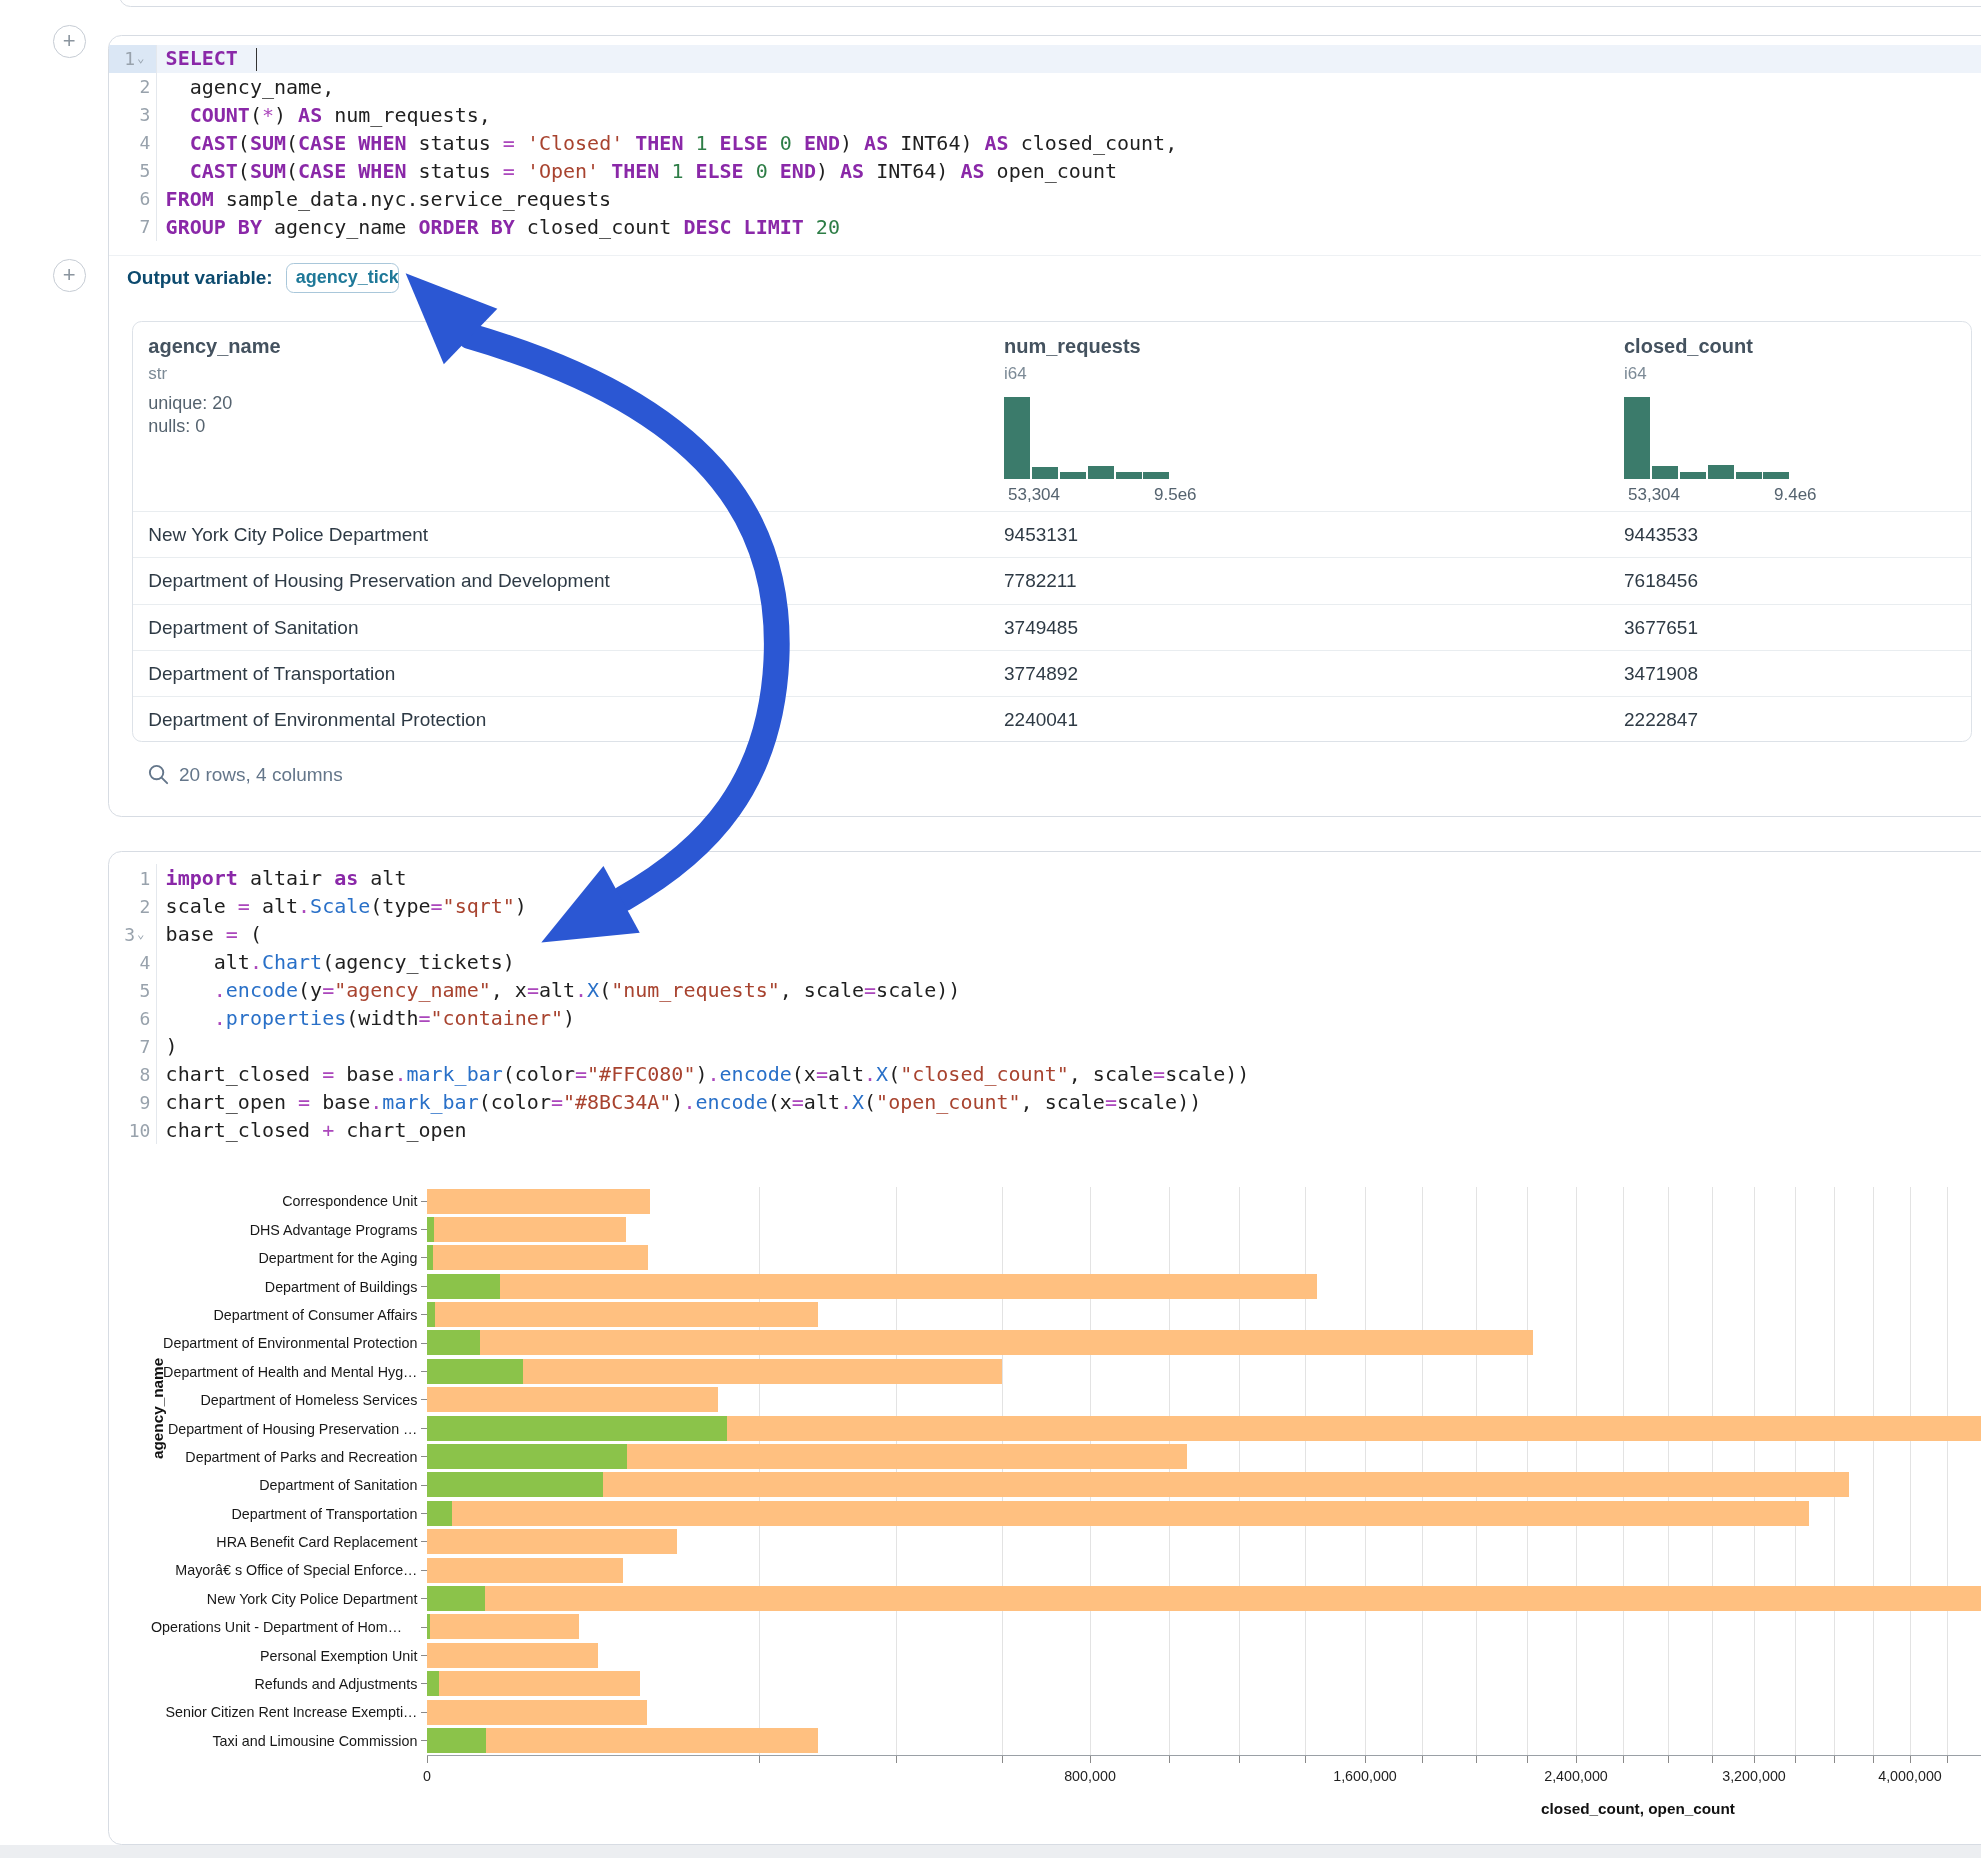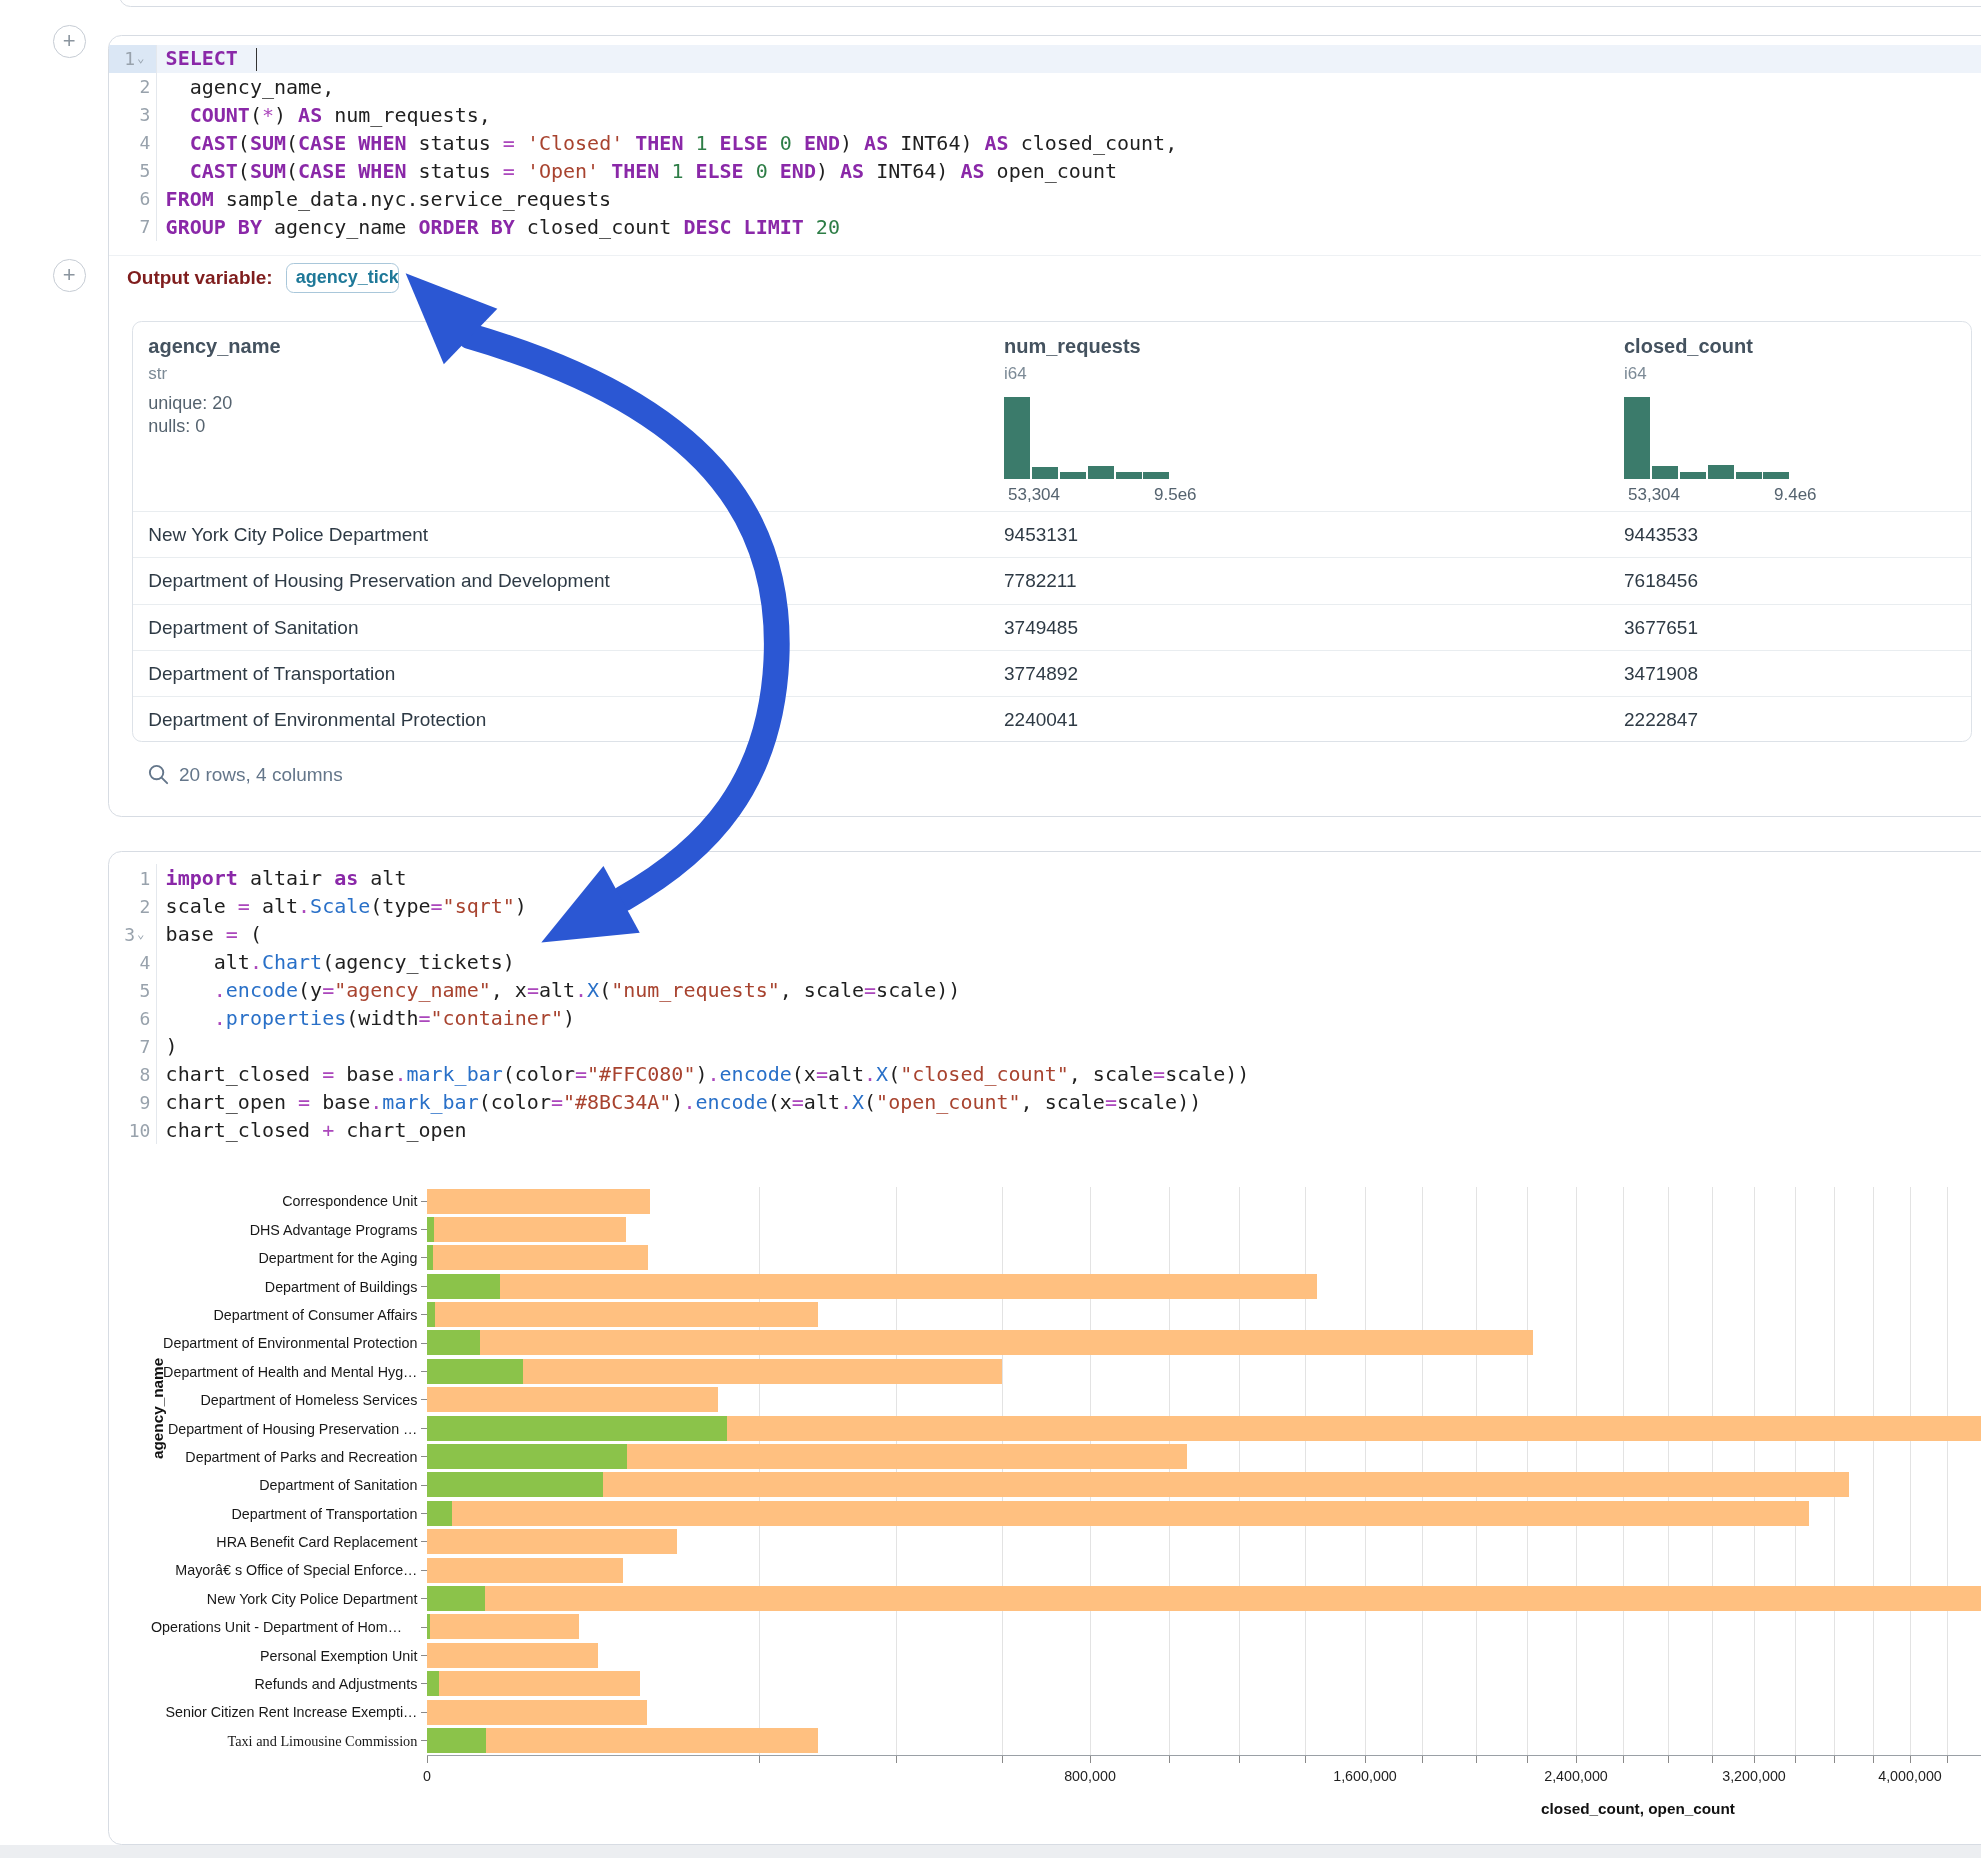--- a/index.html
+++ b/index.html
@@ -18,21 +18,21 @@
   .cline.hl{background:#eef3fa;}
   .cline.hl .gut{background:#dbe7f5;}
   .tok-kw{color:#8a28a8;font-weight:bold;}
   .tok-fn{color:#2970c8;}
   .tok-str{color:#a8432f;}
   .tok-num{color:#2d7d46;}
   .tok-op{color:#ab47bc;}
   .tok-plain{color:#1f1f1f;}
   .caret{display:inline-block;width:1.9px;height:23px;background:#333;vertical-align:middle;margin-left:5.7px;}
   
-  .outvar-label{font-size:19px;font-weight:bold;color:#7f1d1d;}
+  .outvar-label{font-size:19px;font-weight:bold;color:#0c4a6e;}
   .outvar-pill{display:inline-block;box-sizing:border-box;width:113px;height:30px;overflow:hidden;
     border:1.4px solid #a9c7da;border-radius:7.6px;padding:3.8px 0 0 8.6px;margin-left:13.4px;
     font-size:18px;font-weight:bold;color:#1e7898;white-space:nowrap;}
   
   .th-name{position:absolute;top:13.4px;font-size:20px;font-weight:bold;color:#44525f;}
   .th-type{position:absolute;top:42px;font-size:17px;color:#7c8a96;}
   .th-stat{position:absolute;font-size:18px;color:#55636f;}
   .hist{position:absolute;display:flex;align-items:flex-end;gap:1.9px;}
   .hist .hbar{background:#3b7b6b;}
   .hist-lab{position:absolute;font-size:17px;color:#55636f;}
@@ -198,21 +198,21 @@
         <div class="ylab" style="top: 432px; right: 9.6px;">New York City Police Department</div>
         <div class="ytick" style="top: 431px; right: 0px;"></div>
         <div class="ylab" style="top: 460px; right: 25px;">Operations Unit - Department of Hom…</div>
         <div class="ytick" style="top: 460px; right: 0px;"></div>
         <div class="ylab" style="top: 489px; right: 9.6px;">Personal Exemption Unit</div>
         <div class="ytick" style="top: 488px; right: 0px;"></div>
         <div class="ylab" style="top: 517px; right: 9.6px;">Refunds and Adjustments</div>
         <div class="ytick" style="top: 516px; right: 0px;"></div>
         <div class="ylab" style="top: 545px; right: 9.6px;">Senior Citizen Rent Increase Exempti…</div>
         <div class="ytick" style="top: 545px; right: 0px;"></div>
-        <div class="ylab" style="top: 574px; right: 9.6px; font-family: Liberation Serif, serif;">Taxi and Limousine Commission</div>
+        <div class="ylab" style="top: 574px; right: 9.6px;">Taxi and Limousine Commission</div>
         <div class="ytick" style="top: 573px; right: 0px;"></div>
       </div>
     <div id="chart-plot" style="position:absolute;left:318px;top:20px;width:2065px;height:568px;overflow:hidden;">
         <div class="grid" style="left: 332px;"></div>
         <div class="grid" style="left: 469px;"></div>
         <div class="grid" style="left: 575px;"></div>
         <div class="grid" style="left: 663px;"></div>
         <div class="grid" style="left: 742px;"></div>
         <div class="grid" style="left: 812px;"></div>
         <div class="grid" style="left: 878px;"></div>

